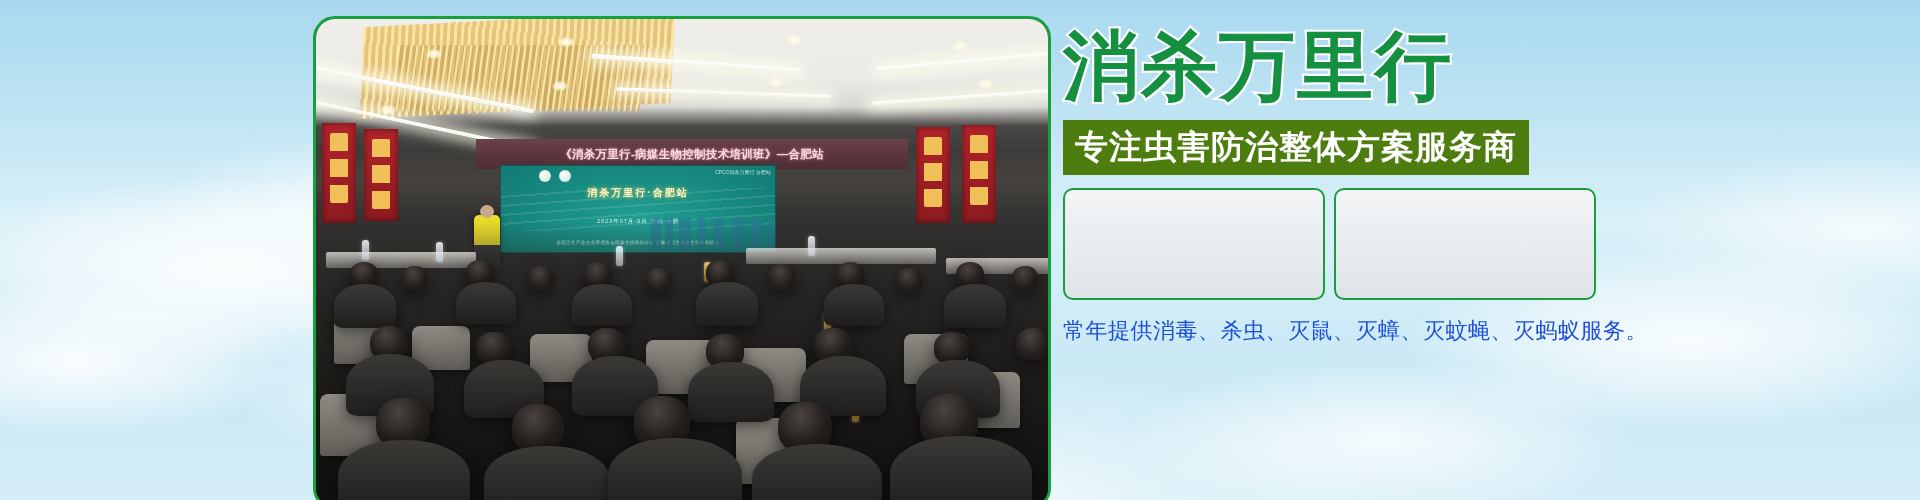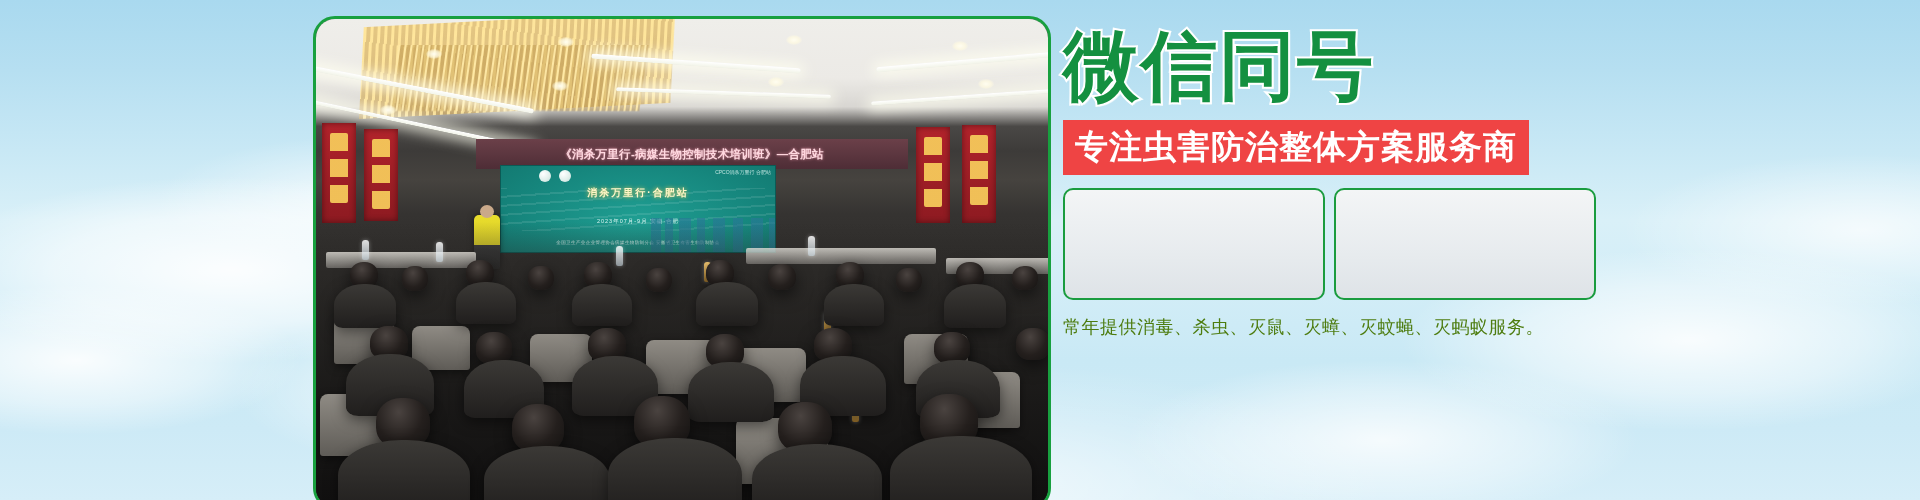--- a/index.html
+++ b/index.html
@@ -325,21 +325,21 @@
     -webkit-text-stroke: 4px #ffffff;
     paint-order: stroke fill;
     text-shadow:
       0 0 2px rgba(255,255,255,.9),
       2px 2px 0 rgba(255,255,255,.55);
     white-space: nowrap;
   }
   .tagline {
     margin-top: 16px;
     display: inline-block;
-    background: #ef4444;
+    background: #4d7c0f;
     color: #ffffff;
     font-size: 33px;
     font-weight: 700;
     line-height: 1;
     letter-spacing: 1px;
     padding: 10px 12px 12px 12px;
     white-space: nowrap;
   }
   .team-row {
     margin-top: 13px;
@@ -356,22 +356,22 @@
     overflow: hidden;
     box-sizing: border-box;
   }
   .person {
     position: absolute;
     bottom: 0;
     width: 34px;
   }
 
   .services-line, .hotline-line {
-    color: #4d7c0f;
-    font-size: 18px;
+    color: #1d4ed8;
+    font-size: 22px;
     line-height: 1.55;
     letter-spacing: .5px;
     white-space: nowrap;
   }
   .services-line { margin-top: 14px; }
   .hotline-line  { margin-top: 4px; }
 </style>
 </head>
 <body>
 
@@ -492,21 +492,21 @@
       <div class="shoulders" style="left:22px;top:218px;width:132px;height:74px;"></div>
       <div class="shoulders" style="left:168px;top:224px;width:126px;height:70px;"></div>
       <div class="shoulders" style="left:292px;top:216px;width:134px;height:76px;"></div>
       <div class="shoulders" style="left:436px;top:222px;width:130px;height:72px;"></div>
       <div class="shoulders" style="left:574px;top:214px;width:142px;height:78px;"></div>
     </div>
   </div>
 
   <div class="right-col">
 
-    <div class="brand-title">微信同号</div>
+    <div class="brand-title">消杀万里行</div>
 
     <div class="tagline">专注虫害防治整体方案服务商</div>
 
     <div class="team-row">
 
       <div class="team-card">
         <div class="person" style="left:26px;">
           
           
           

